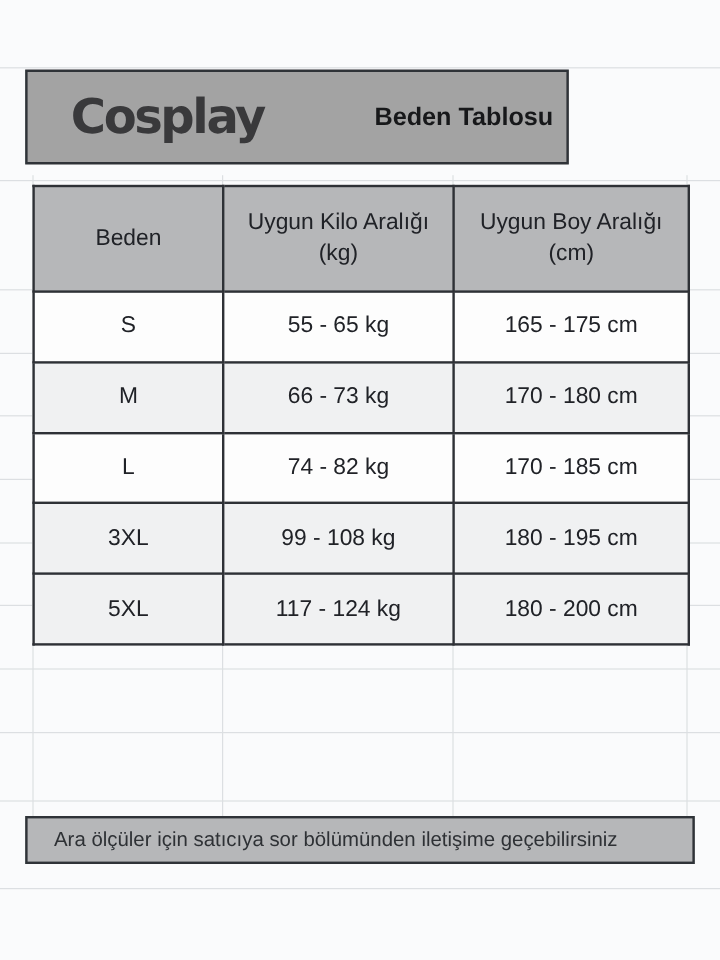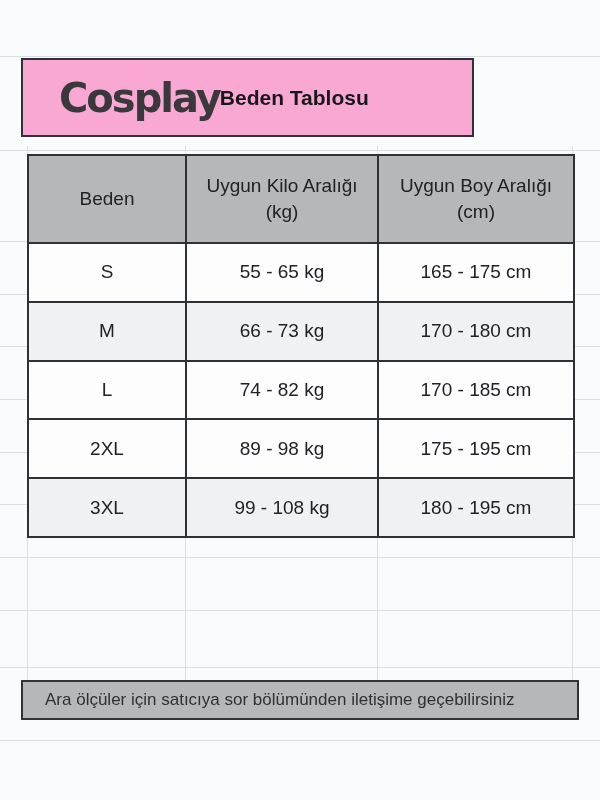--- a/index.html
+++ b/index.html
@@ -10,22 +10,22 @@
     -webkit-font-smoothing:antialiased;
   }
   
   .grid{position:absolute;inset:0;z-index:0;}
   .grid i{position:absolute;background:#dcdfe2;display:block;}
   .grid .h{height:1px;left:0;width:600px;}
   .grid .v{width:1px;top:146px;height:536px;}
   
   .banner{
     position:absolute;left:21px;top:58px;width:453px;height:79px;
-    box-sizing:border-box;border:2px solid #2f3338;background:#f9a8d4;
-    display:flex;align-items:center;justify-content:flex-start;
+    box-sizing:border-box;border:2px solid #2f3338;background:#a3a3a3;
+    display:flex;align-items:center;justify-content:space-between;
     z-index:2;
   }
   .logo{
     font-family:"DejaVu Sans", sans-serif;
     font-weight:bold;font-size:40px;letter-spacing:-2px;
     color:#39393b;padding-left:36px;line-height:1;
   }
   .banner-title{
     font-weight:bold;font-size:21px;color:#17181a;
     padding-right:11px;letter-spacing:0px;
@@ -111,28 +111,28 @@
       <tr class="alt">
         <td>M</td>
         <td>66 - 73 kg</td>
         <td>170 - 180 cm</td>
       </tr>
       <tr>
         <td>L</td>
         <td>74 - 82 kg</td>
         <td>170 - 185 cm</td>
       </tr>
-      <tr>
-        <td>2XL</td>
-        <td>89 - 98 kg</td>
-        <td>175 - 195 cm</td>
-      </tr>
       <tr class="alt">
         <td>3XL</td>
         <td>99 - 108 kg</td>
         <td>180 - 195 cm</td>
+      </tr>
+      <tr class="alt">
+        <td>5XL</td>
+        <td>117 - 124 kg</td>
+        <td>180 - 200 cm</td>
       </tr>
     </tbody>
 </table>
 
 <div class="footnote">
   <span>Ara ölçüler için satıcıya sor bölümünden iletişime geçebilirsiniz</span>
 </div>
 
 </body></html>

